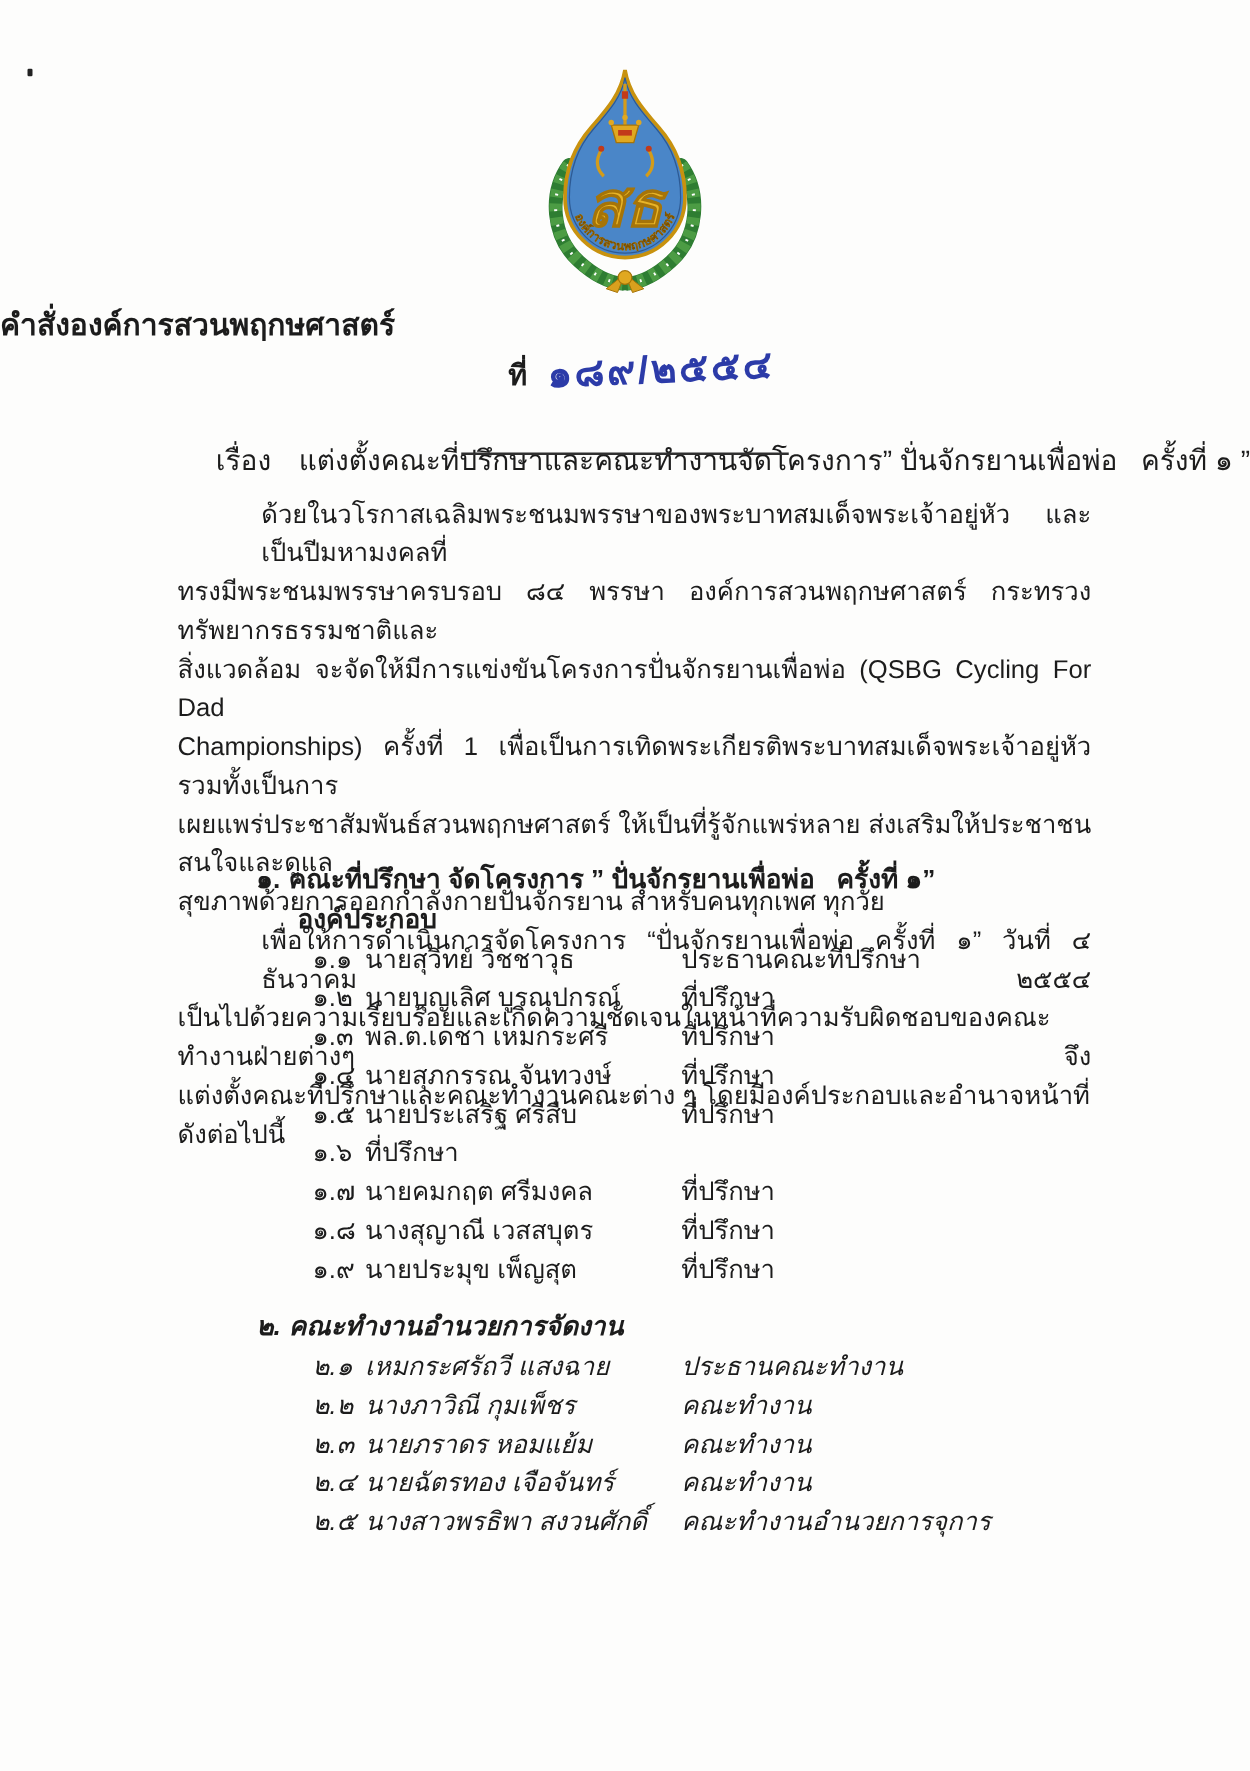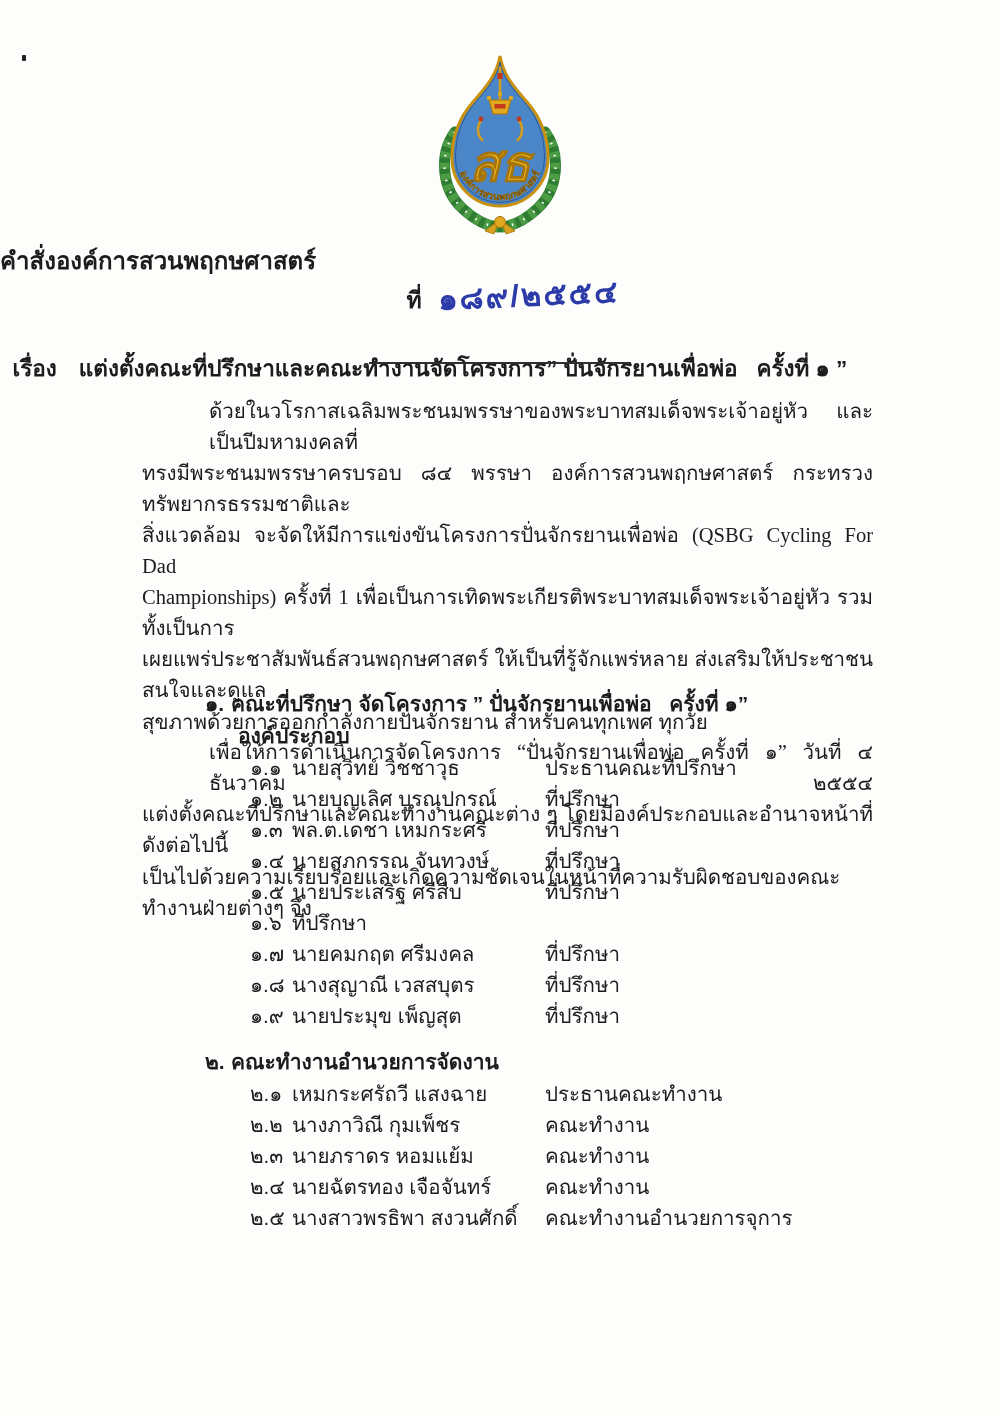--- a/index.html
+++ b/index.html
@@ -10,36 +10,36 @@
     overflow:hidden;
   }
   .speck{position:absolute;left:22px;top:55px;width:4px;height:6px;background:#222;border-radius:1px;}
   .logo-wrap{position:absolute;left:50%;top:54px;transform:translateX(-50%);width:150px;height:185px;}
   .title{position:absolute;top:246px;left:0;width:100%;text-align:left;
          font-size:24px;font-weight:700;line-height:30px;}
   .num-line{position:absolute;top:278px;left:0;width:100%;text-align:center;padding-left:26px;box-sizing:border-box;
             font-size:23px;font-weight:700;line-height:40px;}
   .num-hand{display:inline-block;margin-left:16px;color:#2c3ba8;font-size:31px;font-weight:600;
             letter-spacing:2px;transform:rotate(-2.5deg) translateY(-2px);}
-  .subject{position:absolute;top:321px;left:0;width:100%;text-align:left;
-           font-size:22.5px;font-weight:700;line-height:32px;white-space:pre;}
+  .subject{position:absolute;top:321px;left:0;width:100%;text-align:right;
+           font-size:22.5px;font-weight:400;line-height:32px;white-space:pre;}
   .subject .lbl{margin-right:22px;}
   .divider{position:absolute;top:362px;left:369px;width:262px;height:2px;background:#2f2f2f;}
   .body-text{position:absolute;left:142px;top:396px;width:731px;font-size:20.5px;line-height:31px;}
   .para{margin:0 0 0 0;}
   .pline{white-space:normal;}
   .para .pline:first-of-type{padding-left:67px;}
-  .para .pline:not(:last-of-type){text-align:justify;text-align-last:justify;font-family:Liberation Serif, serif;}
+  .para .pline:not(:last-of-type){text-align:justify;text-align-last:justify;}
   .sections{position:absolute;left:205px;top:688px;width:668px;font-size:20.5px;}
   .sec-head{font-weight:700;font-size:21px;line-height:32px;white-space:pre;}
   .sec-head .sec-no{display:inline-block;min-width:26px;}
   .sec-sub{font-weight:700;font-size:21px;line-height:32px;padding-left:33px;}
   .members{margin-left:45px;}
   .mrow{display:grid;grid-template-columns:42px 253px auto;line-height:31px;}
-  .sec2{margin-top:15px;}
+  .sec2{margin-top:15px;font-style:italic;}
   svg text{font-family:"Liberation Sans","DejaVu Sans",sans-serif;}
 </style>
 </head>
 <body>
 
 <div class="speck"></div>
 
 <div class="logo-wrap">
   <svg width="150" height="185" viewBox="0 0 150 185">
 
@@ -104,22 +104,22 @@
   <div class="pline">ด้วยในวโรกาสเฉลิมพระชนมพรรษาของพระบาทสมเด็จพระเจ้าอยู่หัว และเป็นปีมหามงคลที่</div>
       <div class="pline">ทรงมีพระชนมพรรษาครบรอบ ๘๔ พรรษา องค์การสวนพฤกษศาสตร์ กระทรวงทรัพยากรธรรมชาติและ</div>
       <div class="pline">สิ่งแวดล้อม จะจัดให้มีการแข่งขันโครงการปั่นจักรยานเพื่อพ่อ (QSBG Cycling For Dad</div>
       <div class="pline">Championships) ครั้งที่ 1 เพื่อเป็นการเทิดพระเกียรติพระบาทสมเด็จพระเจ้าอยู่หัว รวมทั้งเป็นการ</div>
       <div class="pline">เผยแพร่ประชาสัมพันธ์สวนพฤกษศาสตร์ ให้เป็นที่รู้จักแพร่หลาย ส่งเสริมให้ประชาชนสนใจและดูแล</div>
       <div class="pline">สุขภาพด้วยการออกกำลังกายปั่นจักรยาน สำหรับคนทุกเพศ ทุกวัย</div>
     </div>
   <div class="para">
 
   <div class="pline">เพื่อให้การดำเนินการจัดโครงการ “ปั่นจักรยานเพื่อพ่อ ครั้งที่ ๑” วันที่ ๔ ธันวาคม ๒๕๕๔</div>
+      <div class="pline">เป็นไปด้วยความเรียบร้อยและเกิดความชัดเจนในหน้าที่ความรับผิดชอบของคณะทำงานฝ่ายต่างๆ จึง</div>
       <div class="pline">แต่งตั้งคณะที่ปรึกษาและคณะทำงานคณะต่าง ๆ โดยมีองค์ประกอบและอำนาจหน้าที่ ดังต่อไปนี้</div>
-      <div class="pline">เป็นไปด้วยความเรียบร้อยและเกิดความชัดเจนในหน้าที่ความรับผิดชอบของคณะทำงานฝ่ายต่างๆ จึง</div>
     </div>
 </div>
 
 <div class="sections">
 
   <div class="sec sec1">
     <div class="sec-head"><span class="sec-no">๑.</span><span>คณะที่ปรึกษา จัดโครงการ ” ปั่นจักรยานเพื่อพ่อ   ครั้งที่ ๑”</span></div>
     <div class="sec-sub">องค์ประกอบ</div>
     <div class="members">
 

